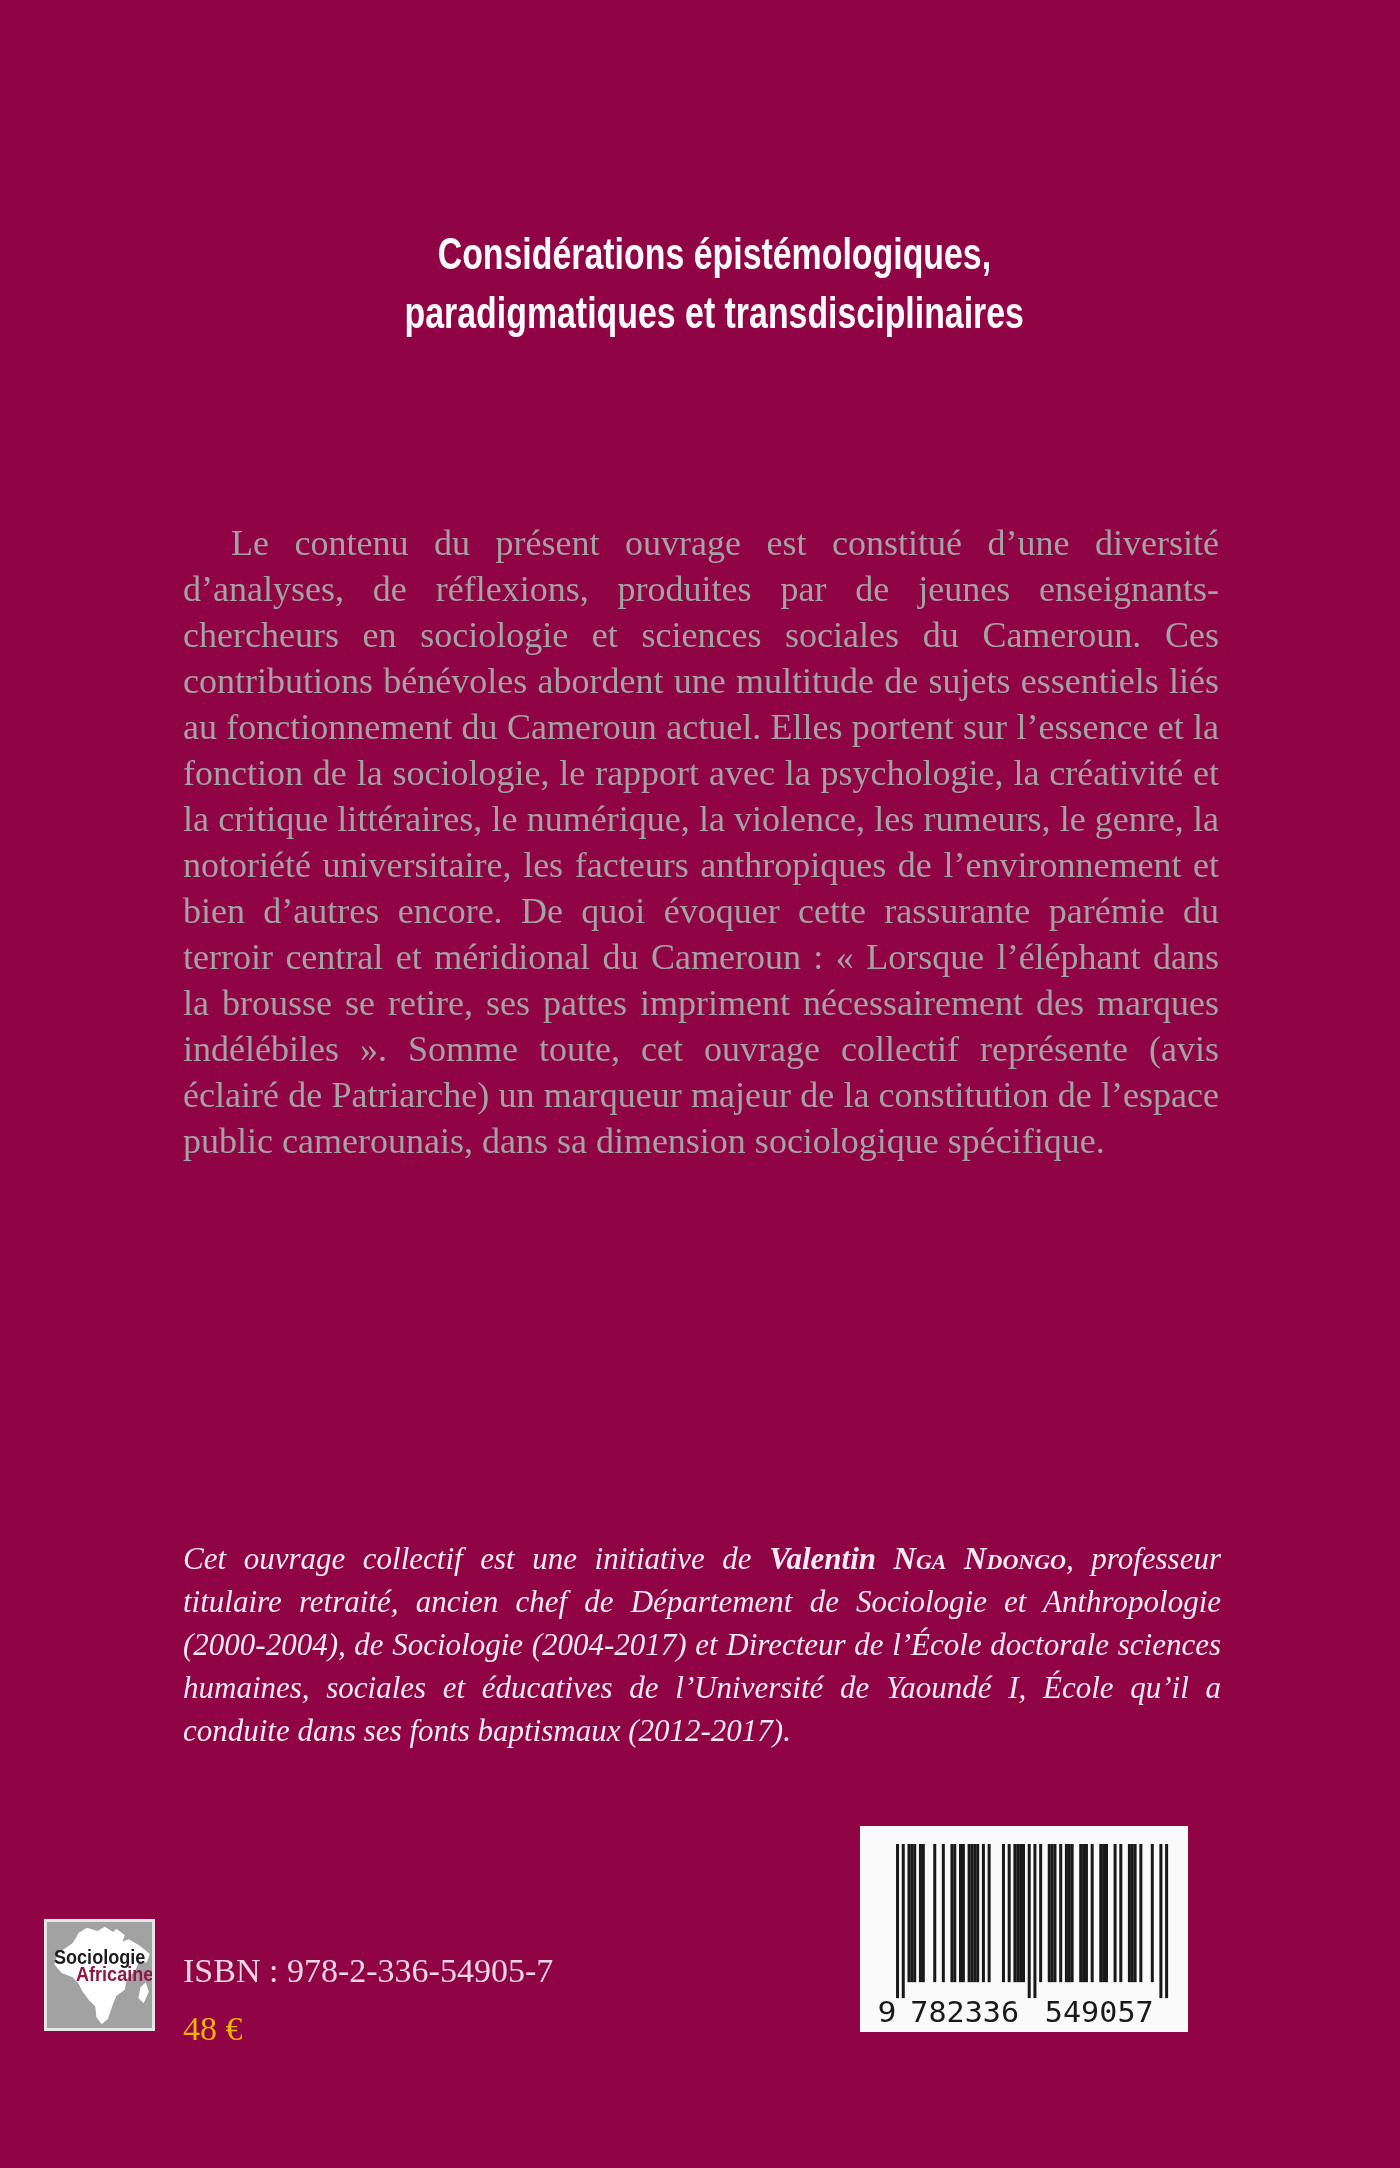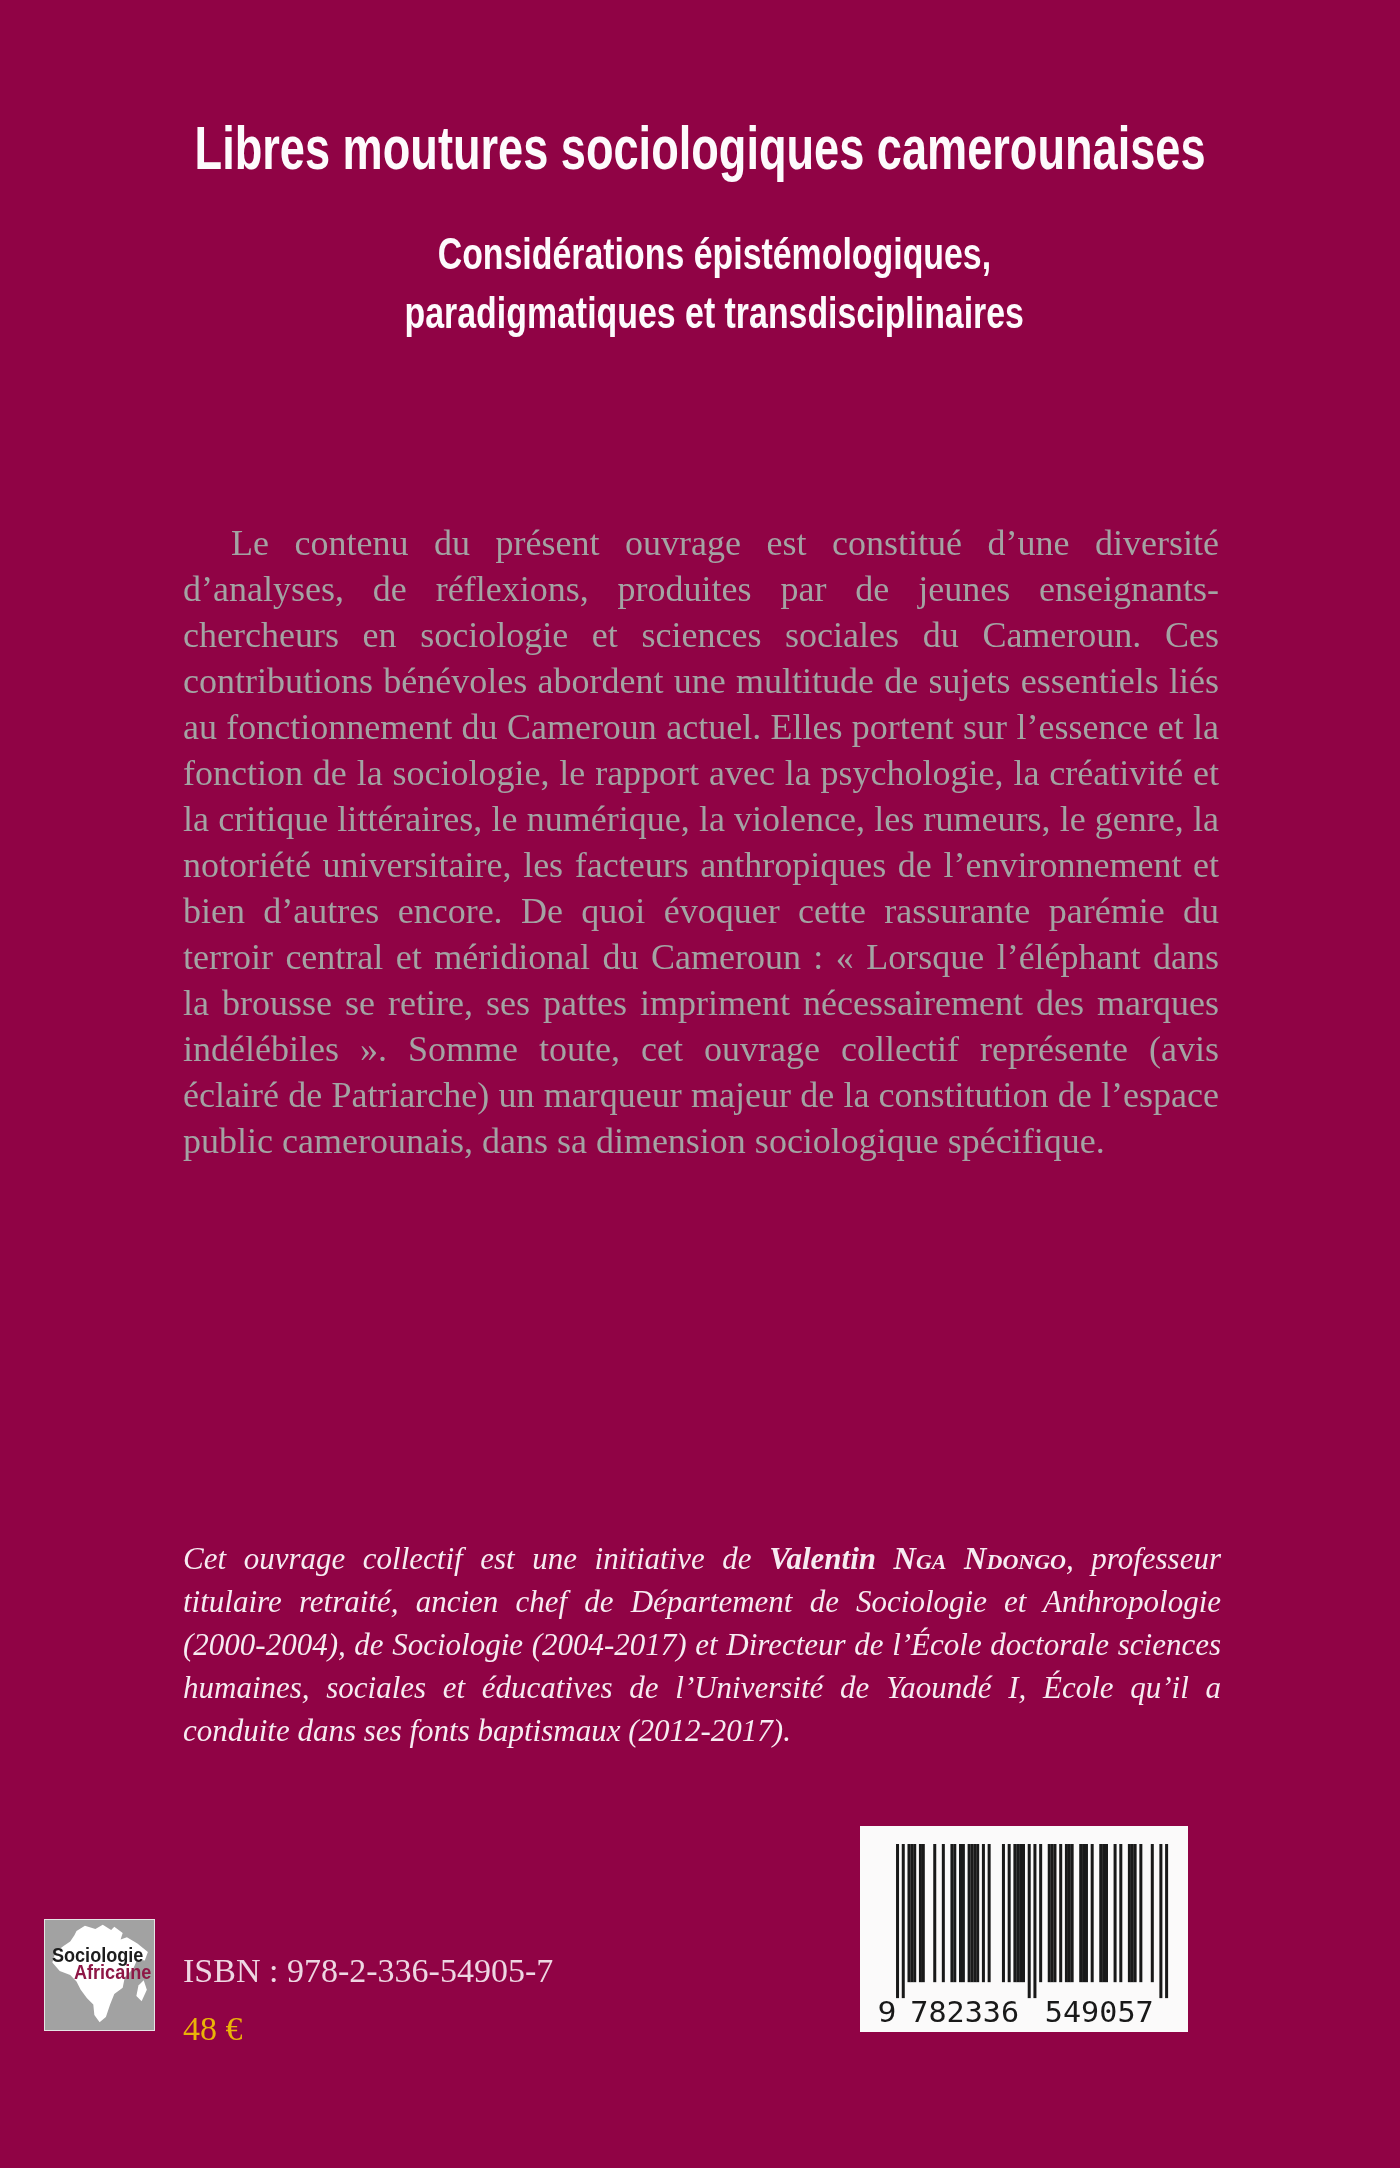--- a/index.html
+++ b/index.html
@@ -30,21 +30,21 @@
   .author-note{
     position:absolute;left:183px;top:1503px;width:1038px;
     font-size:31px;line-height:43px;text-align:justify;
     font-style:italic;color:#f6ebf1;margin-top:34px;
   }
   .author-name{font-weight:700;}
   .author-caps{font-weight:700;font-variant:small-caps;}
   
   .logo{
     position:absolute;left:44px;top:1919px;width:111px;height:112px;
-    background:#a2a2a2;border:1px solid #e5e5e5;box-sizing:border-box;overflow:hidden;
+    background:#a2a2a2;border:3px solid #e5e5e5;box-sizing:border-box;overflow:hidden;
   }
   .logo svg{position:absolute;left:0;top:0;width:105px;height:106px;}
   .logo-line{position:absolute;font-family:"Liberation Sans", sans-serif;font-weight:700;
     transform:scaleX(0.86);transform-origin:0 0;white-space:nowrap;}
   .logo-line1{left:7px;top:23px;font-size:21px;color:#1d1d1d;}
   .logo-line2{left:29px;top:40px;font-size:21px;color:#8e1746;}
   
   .isbn{position:absolute;left:183px;top:1952px;font-size:34px;color:#eed6e2;}
   .price{position:absolute;left:183px;top:1998px;font-size:34px;color:#eab308;margin-top:12px;}
   
@@ -54,23 +54,20 @@
   }
   .barcode-box svg{position:absolute;left:16px;top:18px;width:312px;height:186px;}
   .barcode-box svg rect{fill:#191919;}
   .barcode-box svg text{fill:#191919;font-family:"DejaVu Sans Mono", monospace;}
 </style>
 </head>
 <body>
 
 <div class="cover" style="background: rgb(144, 3, 69);">
 
-  <div class="title-wrap">
-    <span class="condensed title-inner">Libres moutures sociologiques camerounaises</span>
-  </div>
 
   <div class="subtitle-wrap">
     <div class="subtitle-line">
       <span class="condensed subtitle-inner">Considérations épistémologiques,</span>
     </div>
     <div class="subtitle-line">
       <span class="condensed subtitle-inner">paradigmatiques et transdisciplinaires</span>
     </div>
   </div>
 

